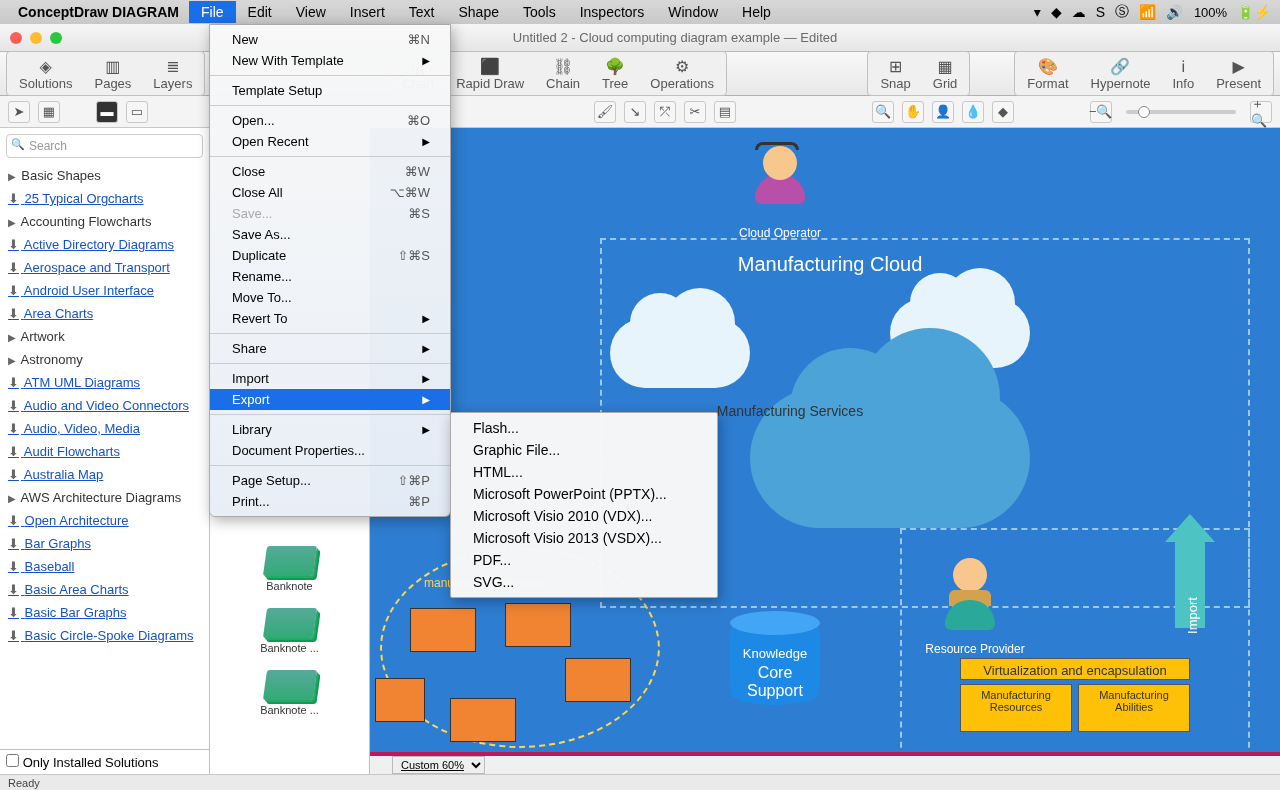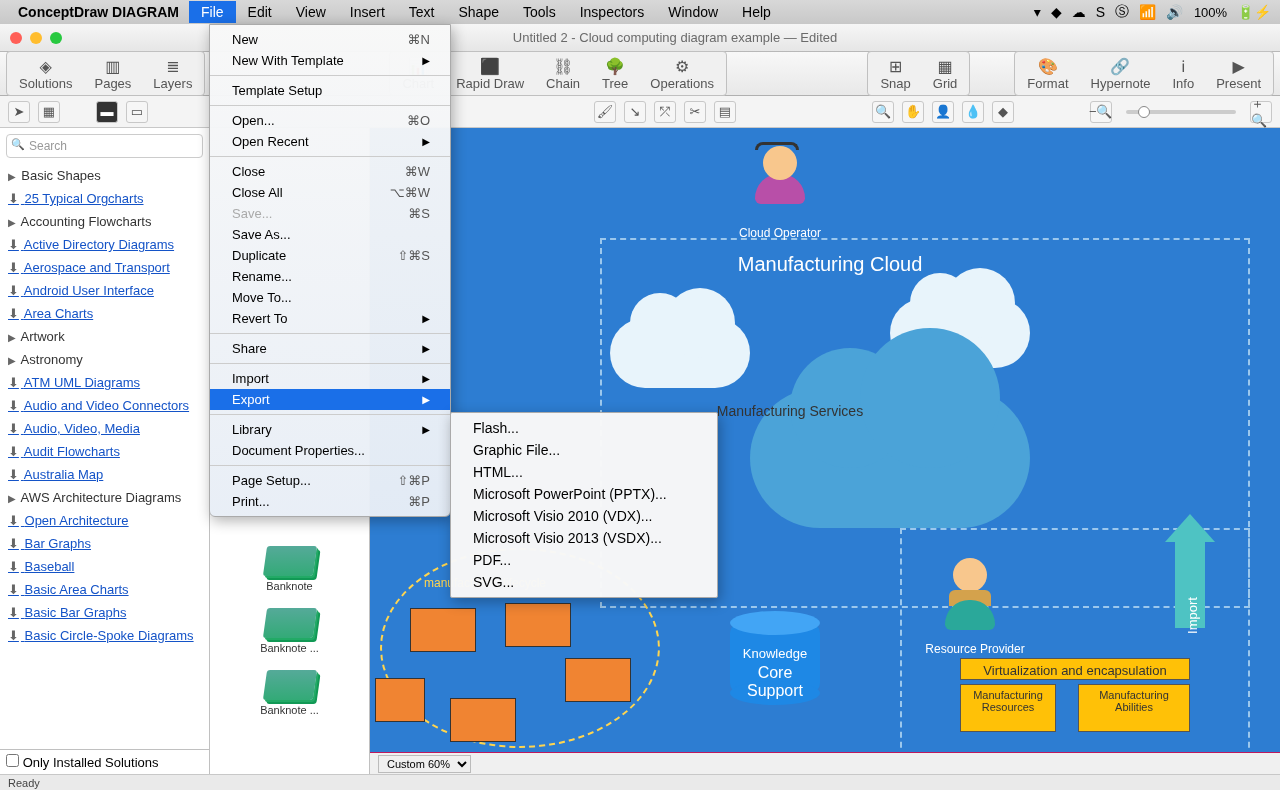--- a/index.html
+++ b/index.html
@@ -44,21 +44,21 @@
 .person{position:absolute;width:60px;text-align:center;}
 .person .head{width:34px;height:34px;background:#f8c78d;border-radius:50%;margin:0 auto;}
 .person .body{width:50px;height:30px;border-radius:25px 25px 6px 6px;margin:-6px auto 0;}
 .lbl{color:#fff;font-size:12px;text-align:center;position:absolute;}
 .dash-box{position:absolute;border:2px dashed #9cc8ed;}
 .cyl{position:absolute;width:90px;height:70px;background:#1e88e5;border-radius:10px;}
 .cyl::before{content:"";position:absolute;width:90px;height:24px;background:#42a5f5;border-radius:50%;top:-12px;left:0;}
 .cyl::after{content:"";position:absolute;width:90px;height:24px;background:#1e88e5;border-radius:50%;bottom:-12px;left:0;}
 .orange-box{position:absolute;background:#f08432;border:1px solid #333;}
 .yellow-box{position:absolute;background:#ffc107;border:1px solid #555;font-size:11px;text-align:center;padding:4px;color:#333;}
-.zoom-bar{height:22px;background:#f0f0f0;border-top:1px solid #be185d;display:flex;align-items:center;padding:0 8px;font-size:11px;}
+.zoom-bar{height:22px;background:#f0f0f0;border-top:4px solid #be185d;display:flex;align-items:center;padding:0 22px;font-size:11px;text-decoration:underline;}
 .status{height:18px;background:#eaeaea;border-top:1px solid #c8c8c8;font-size:11px;padding:2px 8px;color:#444;}
 
 .dropdown{position:absolute;top:24px;left:209px;width:242px;background:linear-gradient(to bottom,rgba(248,248,248,0.97),rgba(232,238,246,0.97));border:1px solid #aaa;border-radius:0 0 6px 6px;box-shadow:2px 4px 14px rgba(0,0,0,.3);z-index:200;padding:4px 0;}
 .dd-item{padding:3px 20px 3px 22px;font-size:14px;display:flex;justify-content:space-between;align-items:center;}
 .dd-item.disabled{color:#aaa;}
 .dd-item.sel{background:#1a6fe8;color:#fff;}
 .dd-sep{height:1px;background:#ccc;margin:4px 0;}
 .sc{font-size:13px;color:#555;font-family:Arial;}
 .sub-arrow{font-size:10px;}
 .submenu{position:absolute;top:412px;left:450px;width:268px;background:rgba(248,248,248,0.98);border:1px solid #aaa;border-radius:2px;box-shadow:2px 4px 14px rgba(0,0,0,.3);z-index:201;padding:4px 0;}
@@ -271,21 +271,21 @@
 
       <div class="dash-box" style="left:530px;top:400px;width:350px;height:230px"></div>
       <div class="person" style="left:570px;top:430px">
         <div class="head" style="background:#f8c78d"></div>
         <div style="width:42px;height:16px;background:#d4a24c;margin:-2px auto 0;border-radius:6px 6px 0 0"></div>
         <div class="body" style="background:#2aa89a"></div>
       </div>
       <div class="lbl" style="left:535px;top:514px;width:140px;font-size:12px">Resource Provider</div>
 
       <div class="yellow-box" style="left:590px;top:530px;width:230px;height:22px;font-size:13px">Virtualization and encapsulation</div>
-      <div class="yellow-box" style="left:590px;top:556px;width:96px;height:48px">Manufacturing Resources</div>
+      <div class="yellow-box" style="left:590px;top:556px;width:112px;height:48px">Manufacturing Resources</div>
       <div class="yellow-box" style="left:708px;top:556px;width:112px;height:48px">Manufacturing Abilities</div>
 
       <div class="arrow-up"></div>
       <div class="lbl" style="left:792px;top:480px;transform:rotate(-90deg);font-size:13px;width:60px">Import</div>
     </div>
     <div class="zoom-bar">
       <select class="zoom"><option>Custom 60%</option></select>
     </div>
   </div>
 </div>

